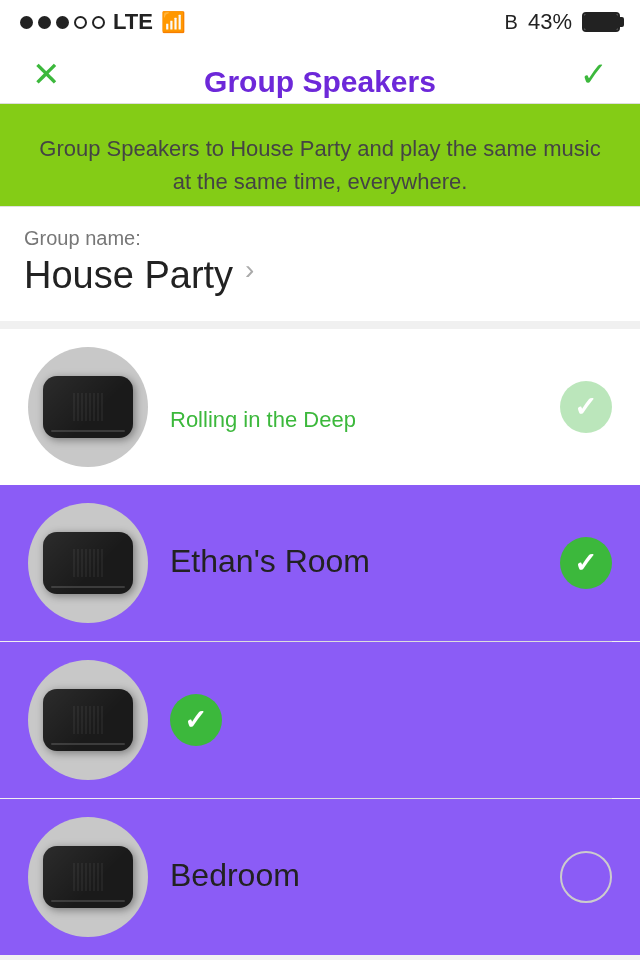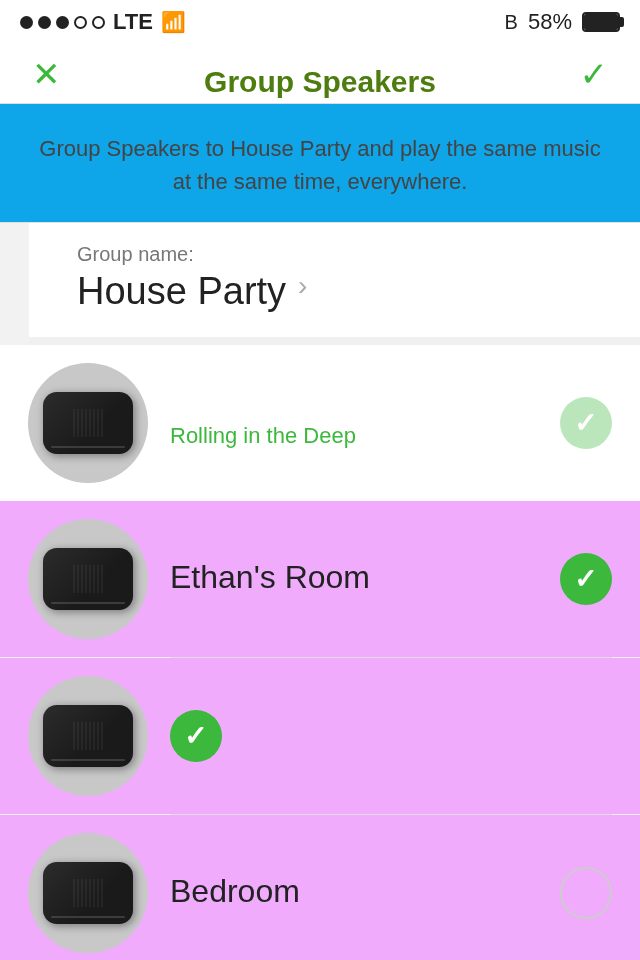--- a/index.html
+++ b/index.html
@@ -58,53 +58,52 @@
       height: 60px;
       display: flex;
       align-items: center;
       justify-content: space-between;
       padding: 0 28px;
       border-bottom: 1px solid #ddd;
     }
     .header-title {
       font-size: 30px;
       font-weight: 700;
-      color: #4d7c0f;
+      color: #6d28d9;
       margin-top: 17px;
     }
     .header-btn {
       background: none;
       border: none;
       cursor: pointer;
       font-size: 34px;
       font-weight: 300;
       padding: 0 4px;
     }
     .header-btn.cancel { color: #3cb83c; }
     .header-btn.confirm { color: #3cb83c; }
 
     
     .description-section {
-      background: #0ea5e9;
-      padding: 28px 32px 24px;
+      background: #84cc16;
+      padding: 28px 32px 8px;
       text-align: center;
       border-bottom: 1px solid #e0e0e0;
     }
     .description-text {
       font-size: 22px;
       color: #444;
       line-height: 1.5;
     }
 
     
     .group-name-section {
       background: #fff;
-      padding: 20px 48px 24px;
+      padding: 20px 24px 24px;
       border-bottom: 8px solid #f0f0f0;
-      margin-left: 29px;
     }
     .group-name-label {
       font-size: 20px;
       color: #777;
       margin-bottom: 4px;
     }
     .group-name-value {
       font-size: 38px;
       font-weight: 300;
       color: #222;
@@ -125,21 +124,21 @@
 
     
     .speaker-item {
       display: flex;
       align-items: center;
       padding: 18px 28px;
       gap: 22px;
       position: relative;
     }
     .speaker-item.white-bg { background: #fff; }
-    .speaker-item.gray-bg { background: #f0abfc; }
+    .speaker-item.gray-bg { background: #8b5cf6; }
 
     .speaker-divider {
       height: 1px;
       background: #ddd;
       margin: 0 28px 0 170px;
     }
 
     .speaker-avatar {
       width: 120px;
       height: 120px;
@@ -244,21 +243,21 @@
       <div class="dot filled"></div>
       <div class="dot filled"></div>
       <div class="dot empty"></div>
       <div class="dot empty"></div>
     </div>
     <span class="status-lte">LTE</span>
     <span class="status-wifi">📶</span>
   </div>
   <div class="status-right">
     <span style="font-size:20px;">B</span>
-    <span>58%</span>
+    <span>43%</span>
     <div class="battery-container">
       <div class="battery-box">
         <div class="battery-fill"></div>
       </div>
     </div>
   </div>
 </div>
 
 <div class="header">
   <button class="header-btn cancel">✕</button>

